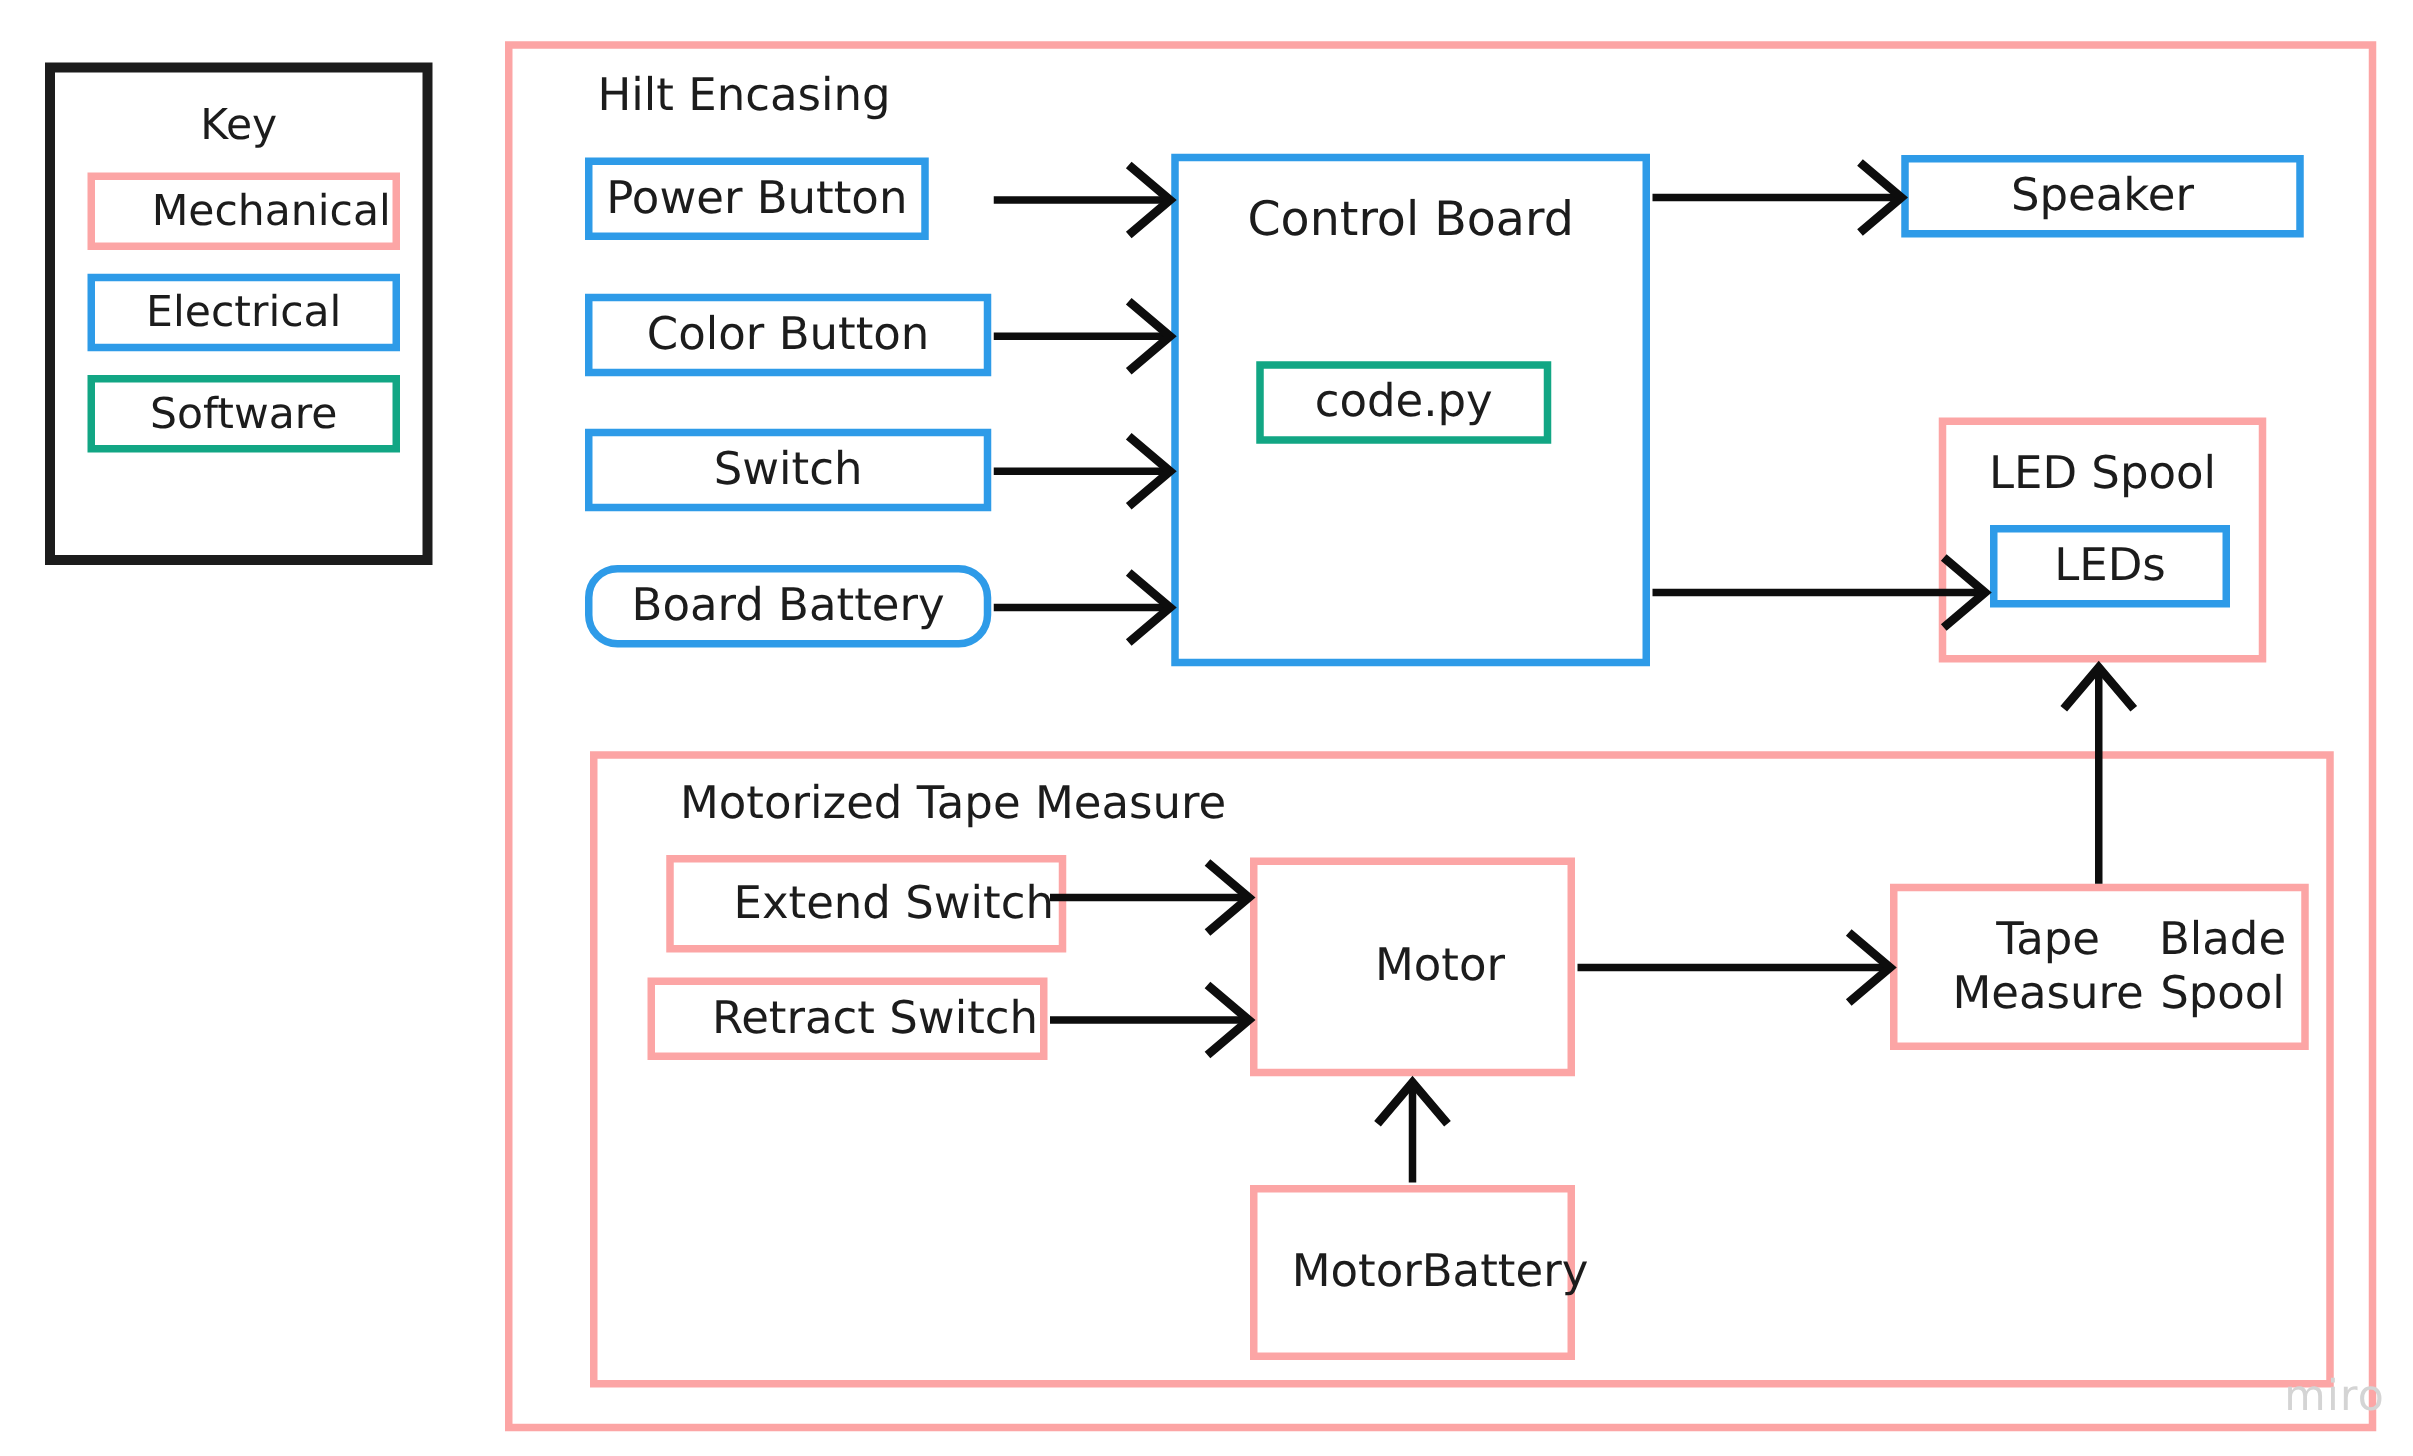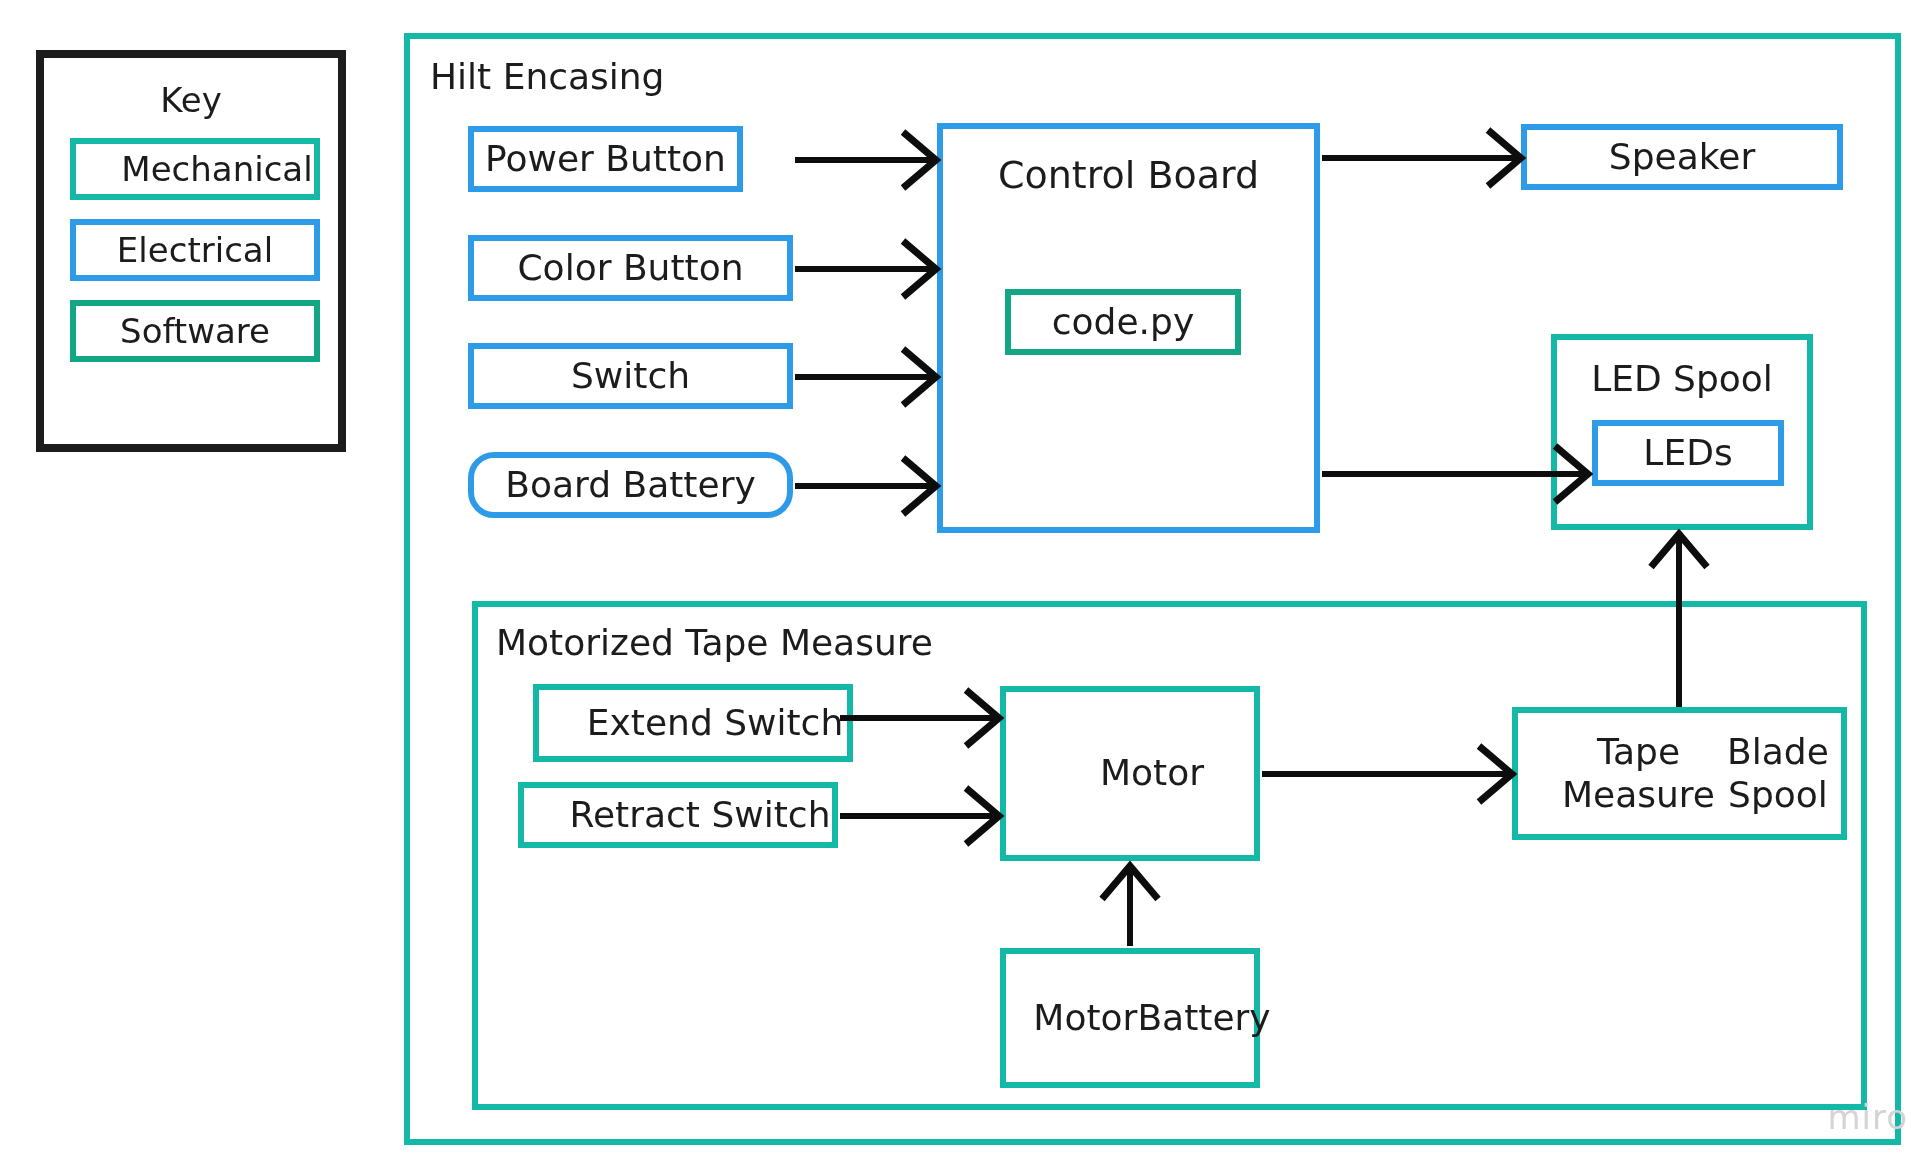--- a/index.html
+++ b/index.html
@@ -29,35 +29,36 @@
     display: flex;
     align-items: center;
     justify-content: center;
     text-align: center;
     color: #1c1c1c;
     line-height: 1.18;
   }
   .node.transparent { background: transparent; }
 
   
-  .b-mech { border: 6px solid #14b8a6; padding-left: 44px; }
+  .b-mech { border: 6px solid #fca5a5; padding-left: 44px; }
   .b-elec { border: 6px solid #2E9BE8; }
   .b-soft { border: 6px solid #12A684; align-items: center; }
   .b-key  { border: 8px solid #1c1c1c; }
 
   
   .container {
     position: absolute;
     box-sizing: border-box;
     background: transparent;
   }
   .container-label {
     position: absolute;
     white-space: nowrap;
     color: #1c1c1c;
+    margin-left: 48px;
   }
 
   
   #key-panel {
     position: absolute;
     box-sizing: border-box;
     background: #ffffff;
   }
   #key-title {
     position: absolute;

